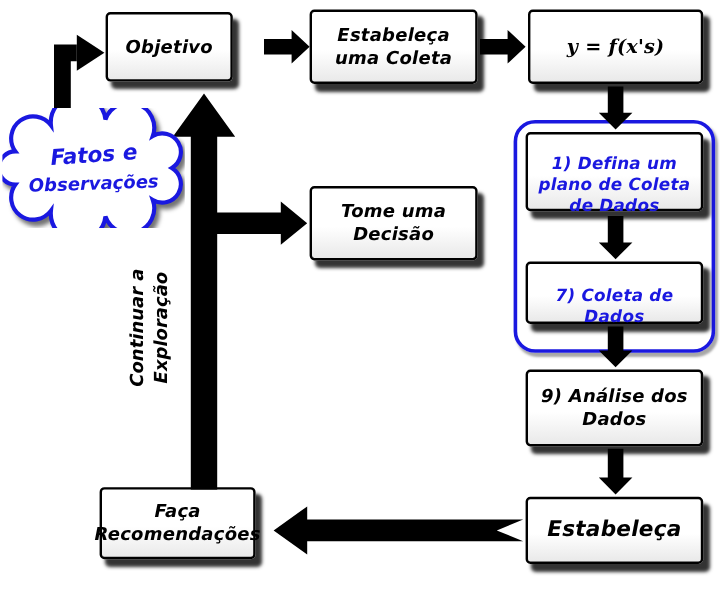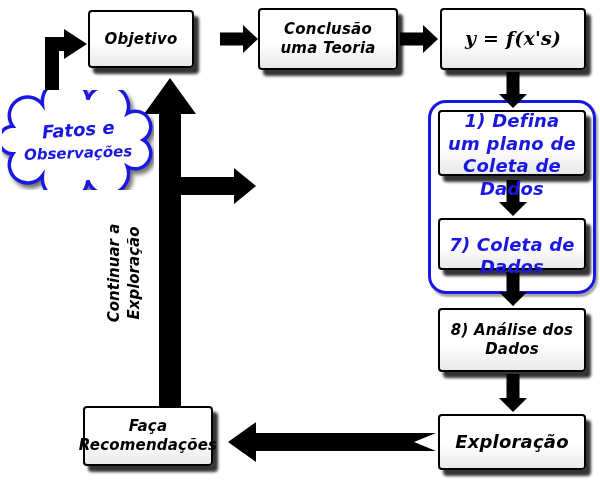--- a/index.html
+++ b/index.html
@@ -26,25 +26,25 @@
     text-align:center;
     box-sizing:border-box;
     padding:2px 8px;
   }
   .node .label{
     font-weight:bold;font-style:italic;
     font-size:15px;line-height:1.25;
     color:var(--ink);
     letter-spacing:0.2px;
   }
-  .node.blue-text .label{color:var(--accent-blue);font-size:18px;margin-top:24px;}
+  .node.blue-text .label{color:var(--accent-blue);font-size:14px;margin-top:24px;}
   .node.big .label{font-size:18px;}
   .node.formula .label{
     font-family:"DejaVu Serif","Liberation Serif",serif;
-    font-size:19px;
+    font-size:16px;
     text-align:center;
   }
   
   .group-frame{
     position:absolute;z-index:1;
     border:3px solid var(--accent-blue);
     border-radius:18px;
     box-shadow:2px 3px 2px rgba(0,0,0,0.35);
     background:transparent;
     box-sizing:border-box;
@@ -129,42 +129,45 @@
       <div class="l1">Fatos e</div>
       <div class="l2">Observações</div>
     </div>
   </div>
 
   <div class="node" style="left:88px;top:10px;width:106px;height:58px">
     <span class="label">Objetivo</span>
   </div>
 
   <div class="node" style="left:258px;top:8px;width:140px;height:62px">
-    <span class="label">Conclusão uma Teoria</span>
+    <span class="label">Estabeleça uma Coleta</span>
   </div>
 
   <div class="node formula" style="left:440px;top:8px;width:146px;height:62px">
     <span class="label">y = f(x's)</span>
   </div>
 
   <div class="node blue-text" style="left:438px;top:110px;width:148px;height:66px">
     <span class="label">1) Defina um plano de Coleta de Dados</span>
   </div>
 
   <div class="node blue-text" style="left:438px;top:218px;width:148px;height:52px">
     <span class="label">7) Coleta de Dados</span>
   </div>
 
   <div class="node" style="left:438px;top:308px;width:148px;height:64px">
-    <span class="label">8) Análise dos Dados</span>
+    <span class="label">9) Análise dos Dados</span>
   </div>
 
+  <div class="node" style="left:258px;top:155px;width:140px;height:62px">
+    <span class="label">Tome uma Decisão</span>
+  </div>
 
   <div class="node big" style="left:438px;top:414px;width:148px;height:56px">
-    <span class="label">Exploração</span>
+    <span class="label">Estabeleça</span>
   </div>
 
   <div class="node" style="left:83px;top:406px;width:130px;height:60px">
     <span class="label">Faça Recomendações</span>
   </div>
 
   <div class="vlabel" style="left:55px;top:252px;width:140px;height:42px">Continuar a
 Exploração</div>
 
 </div>

